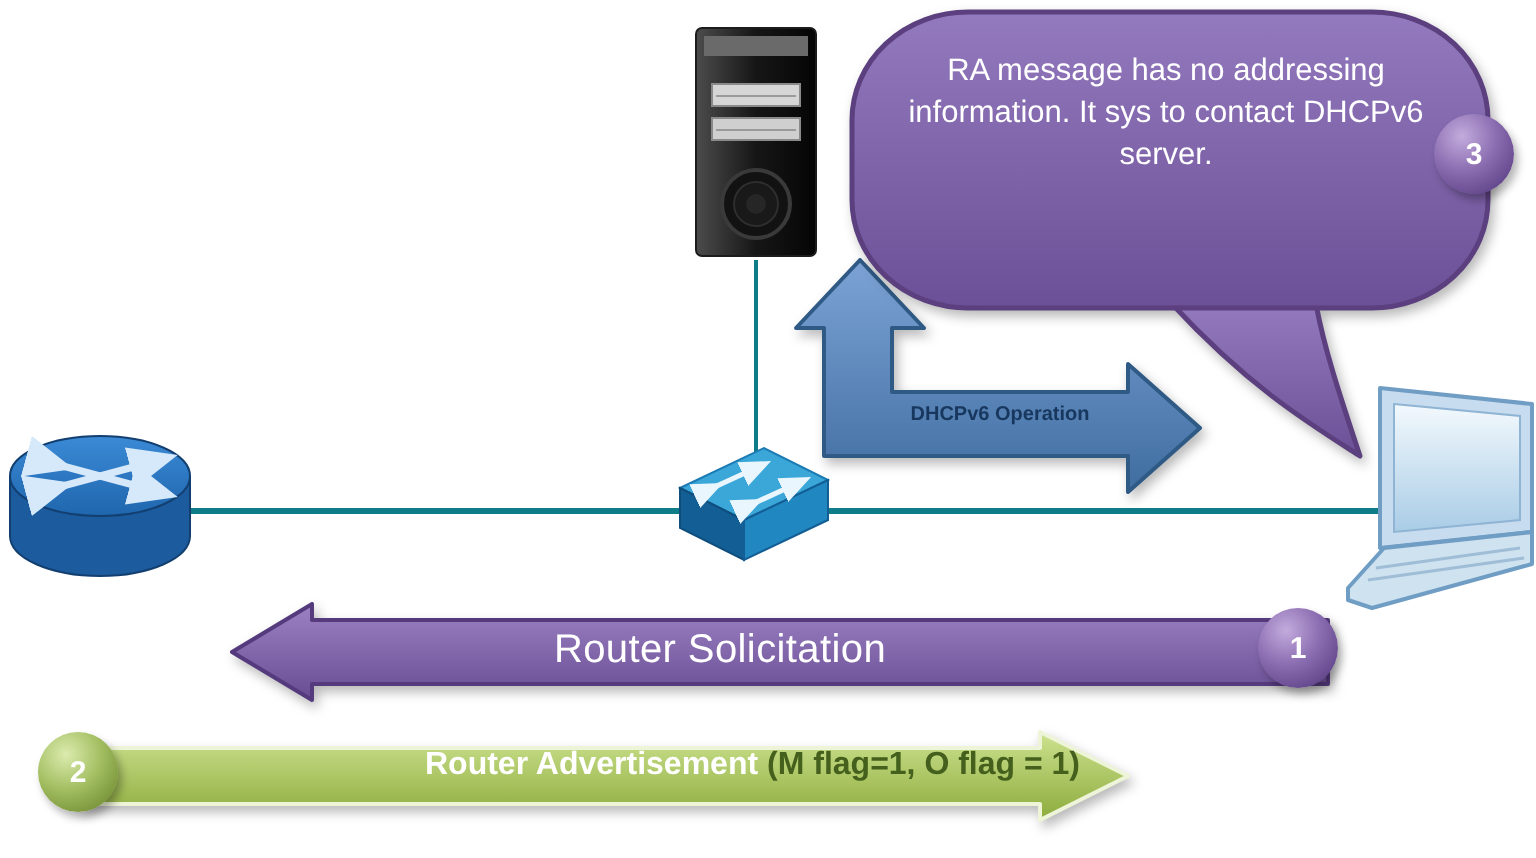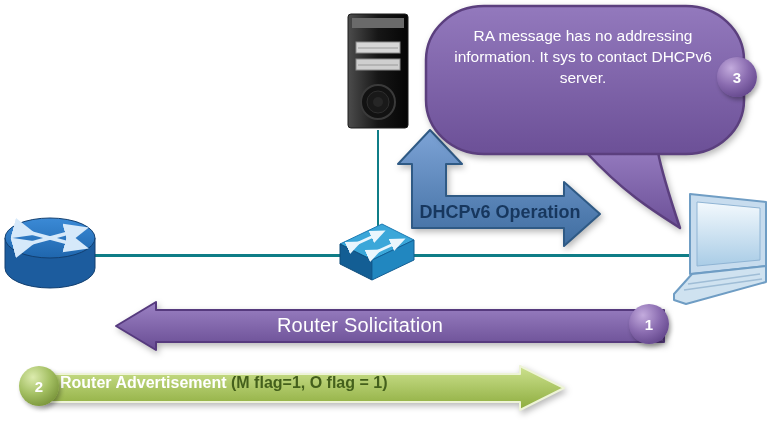--- a/index.html
+++ b/index.html
@@ -11,28 +11,28 @@
   
   .net-line{background:#0f7d87;}
   
   .bubble-text{
     left:448px;top:26px;width:270px;color:#ffffff;font-size:15.5px;
     line-height:1.34;text-align:center;z-index:6;
   }
   
   .op-label{
     left:416px;top:202px;width:168px;text-align:center;color:#17375e;
-    font-weight:bold;font-size:18px;z-index:5;
+    font-weight:bold;font-size:10px;z-index:5;
   }
   .rs-label{
     left:160px;top:314px;width:400px;text-align:center;color:#ffffff;
     font-size:20px;z-index:5;letter-spacing:.2px;
   }
   .ra-label{
-    left:60px;top:374px;width:480px;text-align:left;color:#ffffff;
+    left:60px;top:374px;width:480px;text-align:right;color:#ffffff;
     font-size:16px;font-weight:bold;z-index:5;
   }
   .ra-label .flags{color:#44601c;}
   
   .sphere{
     width:40px;height:40px;border-radius:50%;z-index:7;
     display:flex;align-items:center;justify-content:center;
     color:#fff;font-size:15px;font-weight:bold;
     box-shadow:2px 3px 4px rgba(0,0,0,.3);
   }

